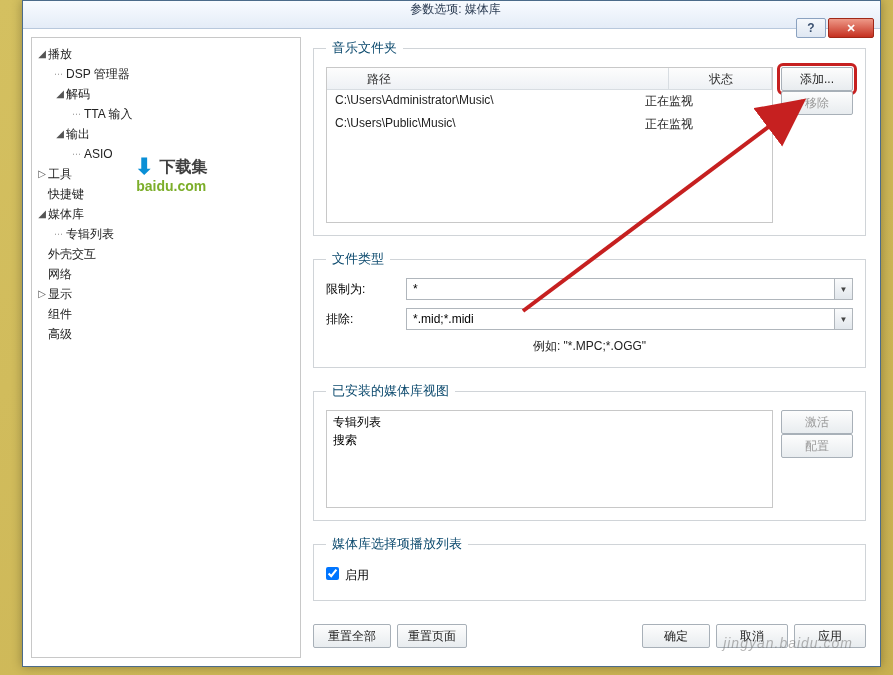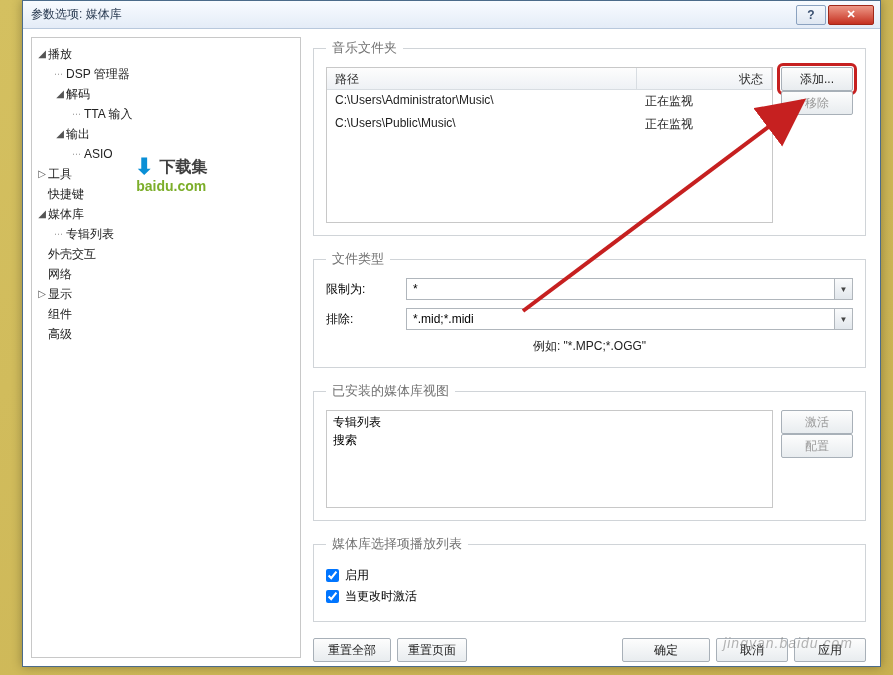--- a/index.html
+++ b/index.html
@@ -1,56 +1,56 @@
 <!DOCTYPE html>
 <html><head>
 <meta charset="utf-8">
 <style>
 * { box-sizing: border-box; margin: 0; padding: 0; font-family: "Microsoft YaHei", "SimSun", Tahoma, sans-serif; font-size: 12px; }
 body { background: linear-gradient(135deg, #d4c060, #c8b050); width: 893px; height: 675px; overflow: hidden; }
 .window { position: absolute; left: 22px; top: 0; width: 859px; height: 667px; background: #fff; border: 1px solid #4b6b8a; box-shadow: 0 0 10px rgba(0,0,0,.3); }
-.titlebar { height: 28px; background: linear-gradient(#f8fbff, #e4ecf7); border-bottom: 1px solid #b8c8dc; display: flex; align-items: center; padding-left: 8px; }
+.titlebar { height: 28px; background: linear-gradient(#f8fbff, #e4ecf7); border-bottom: 1px solid #b8c8dc; display: flex; align-items: center; padding-left: 8px; flex-direction: column; }
 .titlebar .title { color: #2a3b52; font-size: 12px; }
 .titlebar .controls { margin-left: auto; display: flex; }
 .ctrlbtn { width: 30px; height: 20px; margin-right: 2px; background: linear-gradient(#f5f8fc, #dfe7f2); border: 1px solid #8ba2c0; border-radius: 2px; display: flex; align-items: center; justify-content: center; color: #3a5070; font-weight: bold; }
 .ctrlbtn.close { width: 46px; background: linear-gradient(#e98, #c53020); border-color: #a02818; color: #fff; margin-right: 6px; }
 .ctrlbtn.close::before { content: "✕"; font-size: 11px; }
 .ctrlbtn.help::before { content: "?"; font-size: 12px; }
 .client { display: flex; height: calc(100% - 28px); }
 .sidebar { width: 270px; border: 1px solid #c8c8c8; margin: 8px 6px 8px 8px; background: #fff; overflow: hidden; position: relative; }
 .tree { padding: 6px 4px; line-height: 18px; color: #222; }
 .tree-row { display: flex; align-items: center; white-space: nowrap; padding: 1px 0; }
 .exp { width: 12px; text-align: center; color: #555; font-size: 10px; display: inline-block; }
 .dots { color: #888; font-size: 9px; letter-spacing: 1px; padding-right: 2px; }
 .ind1 { padding-left: 18px; }
 .ind2 { padding-left: 36px; }
 .main { flex: 1; padding: 10px 14px 10px 6px; display: flex; flex-direction: column; gap: 14px; }
 fieldset { border: 1px solid #d0d4d8; padding: 10px 12px 12px; }
-legend { padding: 0 6px; color: #737373; font-size: 13px; }
+legend { padding: 0 6px; color: #0c4a6e; font-size: 13px; }
 .folders-row { display: flex; gap: 8px; }
 .listbox { flex: 1; border: 1px solid #c8c8c8; height: 156px; background: #fff; }
 .lh { display: flex; background: linear-gradient(#fdfdfd, #eef1f5); border-bottom: 1px solid #d8dde2; height: 22px; }
-.lh-col { border-right: 1px solid #d8dde2; padding: 3px 8px; color: #333; }
+.lh-col { border-right: 1px solid #d8dde2; padding: 3px 8px; color: #333; margin-left: 32px; }
 .lh-path { flex: 0 0 310px; }
-.lh-state { flex: 1; text-align: right; }
+.lh-state { flex: 1; }
 .lrow { display: flex; padding: 2px 0; }
 .lrow .c1 { flex: 0 0 310px; padding: 1px 8px; color: #222; }
 .lrow .c2 { flex: 1; padding: 1px 8px; color: #222; }
 .btncol { display: flex; flex-direction: column; gap: 0; width: 72px; }
 .btn { height: 24px; border: 1px solid #a8b0b8; background: linear-gradient(#fdfdfd, #e8ecef); color: #222; display: flex; align-items: center; justify-content: center; cursor: default; border-radius: 2px; }
 .btn.disabled { color: #999; }
 .btn.highlight { outline: 3px solid #c62020; outline-offset: 1px; }
 .ft-grid { display: grid; grid-template-columns: 80px 1fr; row-gap: 8px; align-items: center; }
 .combo { position: relative; }
 .combo input { width: 100%; height: 22px; border: 1px solid #b0b6bc; padding: 2px 24px 2px 6px; background: #fff; }
 .combo .arrow { position: absolute; right: 1px; top: 1px; bottom: 1px; width: 18px; background: linear-gradient(#fafbfc, #e2e7ec); border-left: 1px solid #b0b6bc; display: flex; align-items: center; justify-content: center; font-size: 8px; color: #444; }
 .example { text-align: center; color: #222; margin-top: 8px; }
 .views-row { display: flex; gap: 8px; }
 .views-list { flex: 1; border: 1px solid #c8c8c8; height: 98px; padding: 2px 6px; line-height: 18px; background: #fff; }
-.chk { display: flex; align-items: center; gap: 6px; margin: 4px 0; }
+.chk { display: flex; align-items: flex-start; gap: 6px; margin: 4px 0; }
 .chk input { width: 13px; height: 13px; }
 .bottom { display: flex; gap: 6px; margin-top: auto; padding: 2px 0 8px; }
 .bottom .spacer { flex: 1; }
 .logo { position: absolute; left: 135px; top: 154px; pointer-events: none; text-align: center; }
 .logo-top { display: flex; align-items: center; gap: 6px; }
 .logo-arrow { color: #0a8fd6; font-size: 22px; font-weight: bold; }
 .logo-text { color: #404040; font-size: 16px; font-weight: bold; }
 .logo-url { color: #7cae2a; font-size: 14px; font-weight: bold; margin-top: -2px; }
 .red-arrow { position: absolute; pointer-events: none; }
 .watermark { position: absolute; right: 40px; bottom: 24px; color: rgba(120,120,120,.55); font-size: 14px; letter-spacing: 1px; font-style: italic; }
@@ -188,31 +188,27 @@
           </div>
         </div>
       </fieldset>
 
       <fieldset>
         <legend>媒体库选择项播放列表</legend>
         <label class="chk">
           <input type="checkbox" checked="" style="">
           <span>启用</span>
         </label>
-        <label class="chk">
-          <input type="checkbox" checked="" style="">
-          <span>当更改时激活</span>
-        </label>
       </fieldset>
 
       <div class="bottom">
         <div class="btn" style="width:78px">重置全部</div>
         <div class="btn" style="width:70px">重置页面</div>
         <div class="spacer"></div>
-        <div class="btn" style="width:88px">确定</div>
+        <div class="btn" style="width:68px">确定</div>
         <div class="btn" style="width:72px">取消</div>
         <div class="btn" style="width:72px">应用</div>
       </div>
     </div>
   </div>
 
   <svg class="red-arrow" style="left:480px;top:80px;width:320px;height:240px">
     <defs>
         <marker id="ah" markerWidth="14" markerHeight="14" refX="11" refY="6" orient="auto">
       <path d="M0,0 L12,6 L0,12 Z" fill="#c62020"></path>

